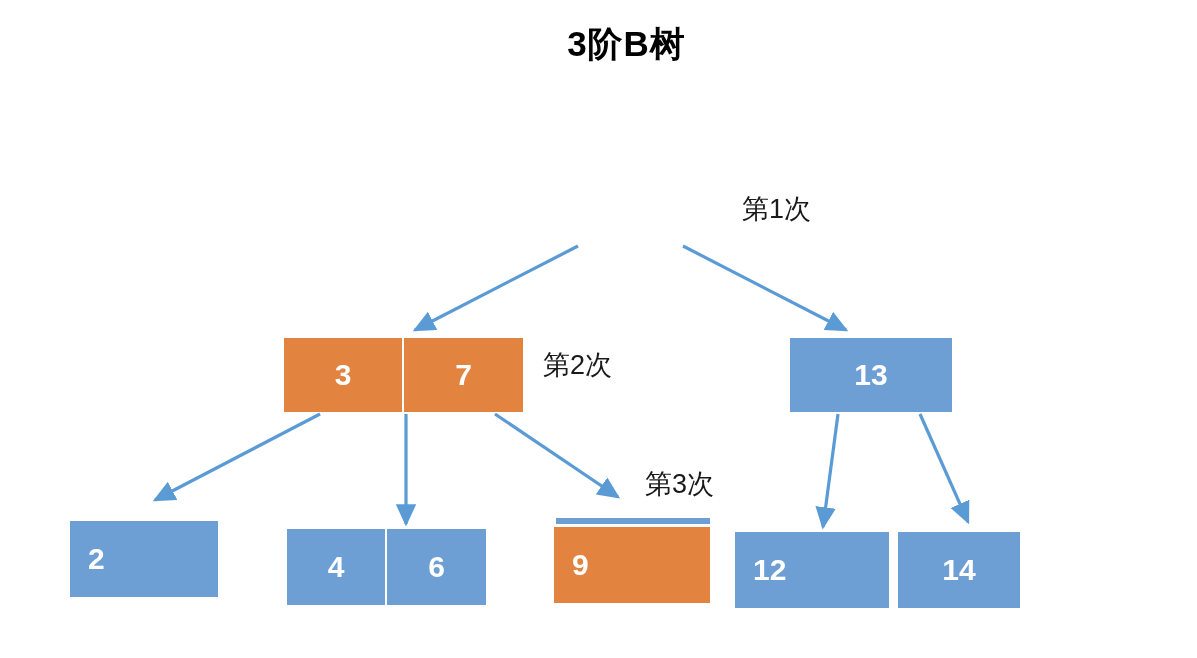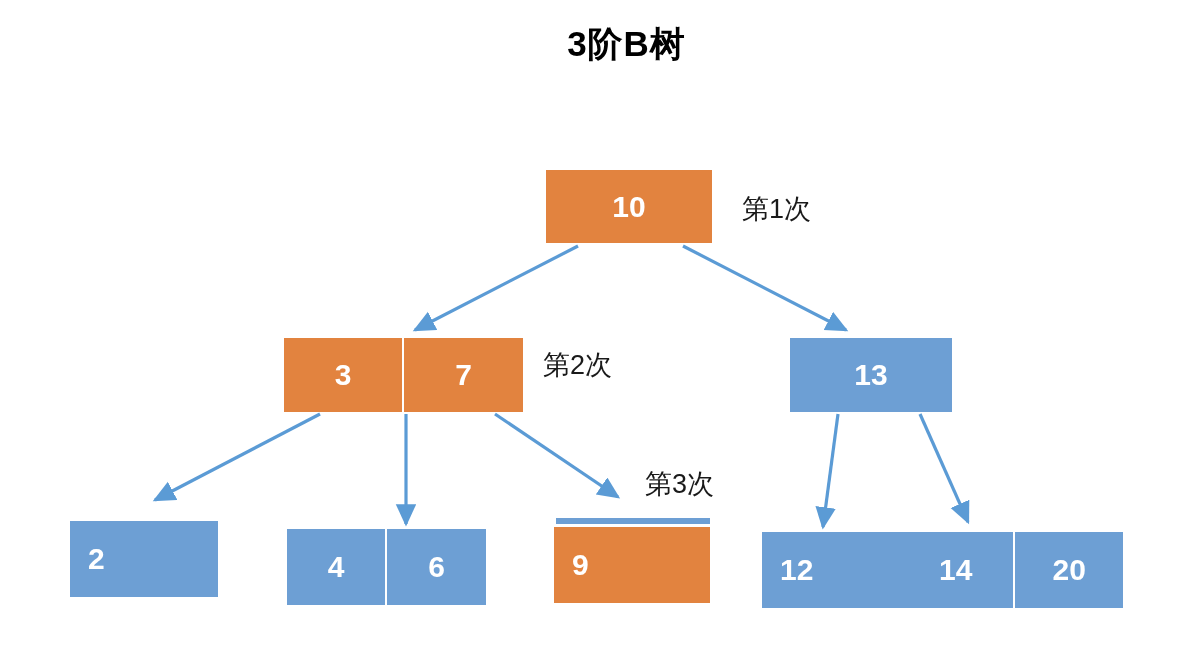--- a/index.html
+++ b/index.html
@@ -89,23 +89,20 @@
 
       <line x1="320" y1="414" x2="155" y2="500"></line>
       <line x1="406" y1="414" x2="406" y2="524"></line>
       <line x1="495" y1="414" x2="618" y2="497"></line>
 
       <line x1="838" y1="414" x2="823" y2="527"></line>
       <line x1="920" y1="414" x2="968" y2="522"></line>
     </g>
   </svg>
 
-  <div class="node" style="left:546px; top:170px; width:166px; height:73px;">
-    <div class="cell orange" style="width:166px;">10</div>
-  </div>
   <div class="step-label" style="left:742px; top:166px;margin-top:26px;">第1次</div>
 
   <div class="node" style="left:284px; top:338px; width:239px; height:74px;">
     <div class="cell orange" style="width:120px;">3</div>
     <div class="cell orange" style="width:119px;">7</div>
   </div>
   <div class="step-label" style="left:543px; top:348px;">第2次</div>
 
   <div class="node" style="left:790px; top:338px; width:162px; height:74px;">
     <div class="cell blue" style="width:162px;">13</div>
@@ -119,22 +116,21 @@
     <div class="cell blue" style="width:100px;">4</div>
     <div class="cell blue" style="width:99px;">6</div>
   </div>
 
   <div class="strip" style="left:556px; top:518px; width:154px; height:6px;"></div>
   <div class="node" style="left:554px; top:527px; width:156px; height:76px;">
     <div class="cell orange left" style="width:156px;">9</div>
   </div>
   <div class="step-label" style="left:645px; top:467px;">第3次</div>
 
-  <div class="node" style="left:762px; top:532px; width:154px; height:76px;">
+  <div class="node" style="left:735px; top:532px; width:154px; height:76px;">
     <div class="cell blue left" style="width:154px;">12</div>
   </div>
 
   <div class="node" style="left:898px; top:532px; width:225px; height:76px;">
     <div class="cell blue" style="width:122px;">14</div>
-    <div class="cell blue" style="width:112px;">20</div>
   </div>
 
 </div>
 
 </body></html>

